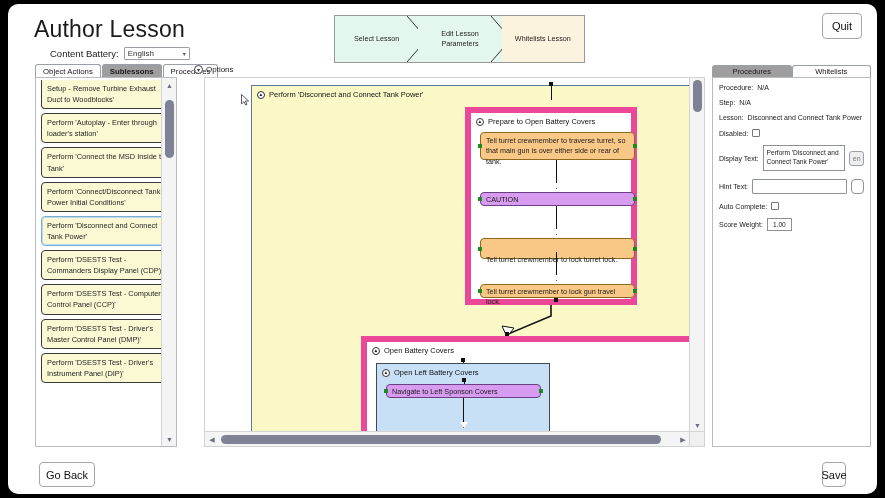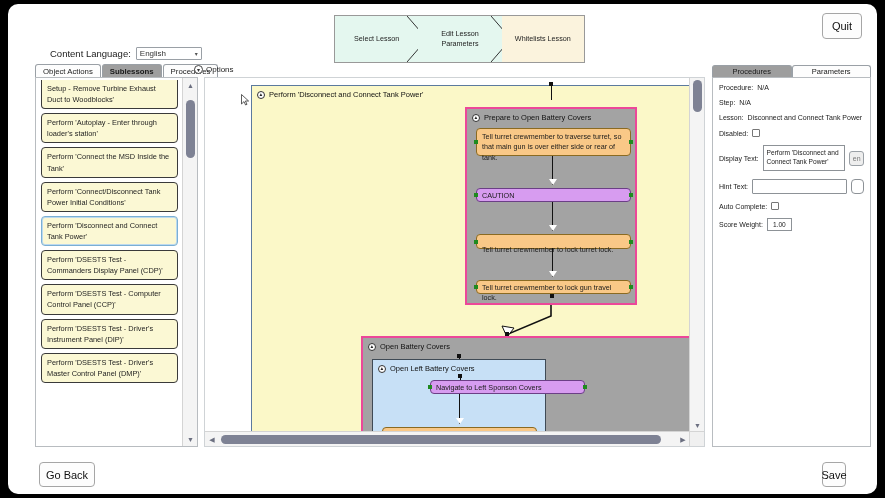--- a/index.html
+++ b/index.html
@@ -90,21 +90,21 @@
     width: 9px; height: 9px; border-radius: 50%;
     border: 1px solid #444; display: inline-flex;
     align-items: center; justify-content: center;
     font-size: 6px; line-height: 1; color: #333;
     background: #fff;
   }
 
   
   #left-panel {
     position: absolute; left: 27px; top: 73px;
-    width: 163px; height: 370px;
+    width: 142px; height: 370px;
     border: 1px solid #b8bcc0;
     background: #ffffff;
     overflow: hidden;
   }
   #left-list {
     position: absolute; left: 0; top: 0;
     width: 146px; height: 100%;
     padding: 2px 4px 0 5px;
     overflow: hidden;
   }
@@ -180,22 +180,22 @@
   .grp-ico {
     width: 8px; height: 8px; border-radius: 50%;
     border: 1px solid #333; background: #fff;
     display: inline-flex; align-items: center; justify-content: center;
     font-size: 5.5px; line-height: 1; color: #222; flex: none;
   }
 
   
   .blue-box {
     position: absolute;
-    background: #a3a3a3;
-    border: 2px solid #ec4899;
+    background: #ffffff;
+    border: 6px solid #ec4899;
   }
   #prep-box { left: 213px; top: 21px; width: 172px; height: 198px; }
   #open-cov-box { left: 109px; top: 250px; width: 345px; height: 230px; }
   #open-left-box { left: 9px; top: 21px; width: 174px; height: 205px;
                    background: #c7e0f6; border: 1px solid #3f4a55; position: absolute; }
 
   .node {
     position: absolute;
     border: 1px solid #8a6a22;
     border-radius: 4px;
@@ -325,23 +325,24 @@
   }
   #btn-goback { left: 31px; top: 458px; width: 56px; height: 25px; }
   #btn-save   { left: 814px; top: 458px; width: 24px; height: 25px; }
   #btn-quit   { left: 814px; top: 9px;  width: 40px; height: 26px; }
 </style>
 </head>
 <body>
 
 <div id="app">
 
+  <div id="title">Author Lesson</div>
 
   <div id="lang-row">
-    <span>Content Language:</span>
+    <span>Content Battery:</span>
     <span class="select-box">
       <span>English</span>
       <span class="caret">▾</span>
     </span>
   </div>
 
   <div id="workflow">
     <div class="wf-step s1">
       <span>Select Lesson</span>
       <span class="wf-sep" style="right:-11px;">
@@ -375,22 +376,22 @@
 
   <div id="left-panel">
     <div id="left-list">
       <div class="lesson-item first">Setup - Remove Turbine Exhaust Duct to Woodblocks'</div>
       <div class="lesson-item">Perform 'Autoplay - Enter through loader's station'</div>
       <div class="lesson-item">Perform 'Connect the MSD Inside the Tank'</div>
       <div class="lesson-item">Perform 'Connect/Disconnect Tank Power Initial Conditions'</div>
       <div class="lesson-item selected">Perform 'Disconnect and Connect Tank Power'</div>
       <div class="lesson-item">Perform 'DSESTS Test - Commanders Display Panel (CDP)'</div>
       <div class="lesson-item">Perform 'DSESTS Test - Computer Control Panel (CCP)'</div>
+      <div class="lesson-item">Perform 'DSESTS Test - Driver's Master Control Panel (DMP)'</div>
       <div class="lesson-item">Perform 'DSESTS Test - Driver's Instrument Panel (DIP)'</div>
-      <div class="lesson-item">Perform 'DSESTS Test - Driver's Master Control Panel (DMP)'</div>
 
     </div>
     <div class="vscroll">
       <div class="arrow up">▲</div>
       <div class="thumb" style="top:22px; height:58px;"></div>
       <div class="arrow down">▼</div>
     </div>
   </div>
 
   <div id="canvas-wrap">
@@ -426,21 +427,21 @@
 
           <div class="node purple" style="left:9px; top:79px; width:155px; height:14px; padding-top:2px;">
             <span class="handle l"></span>
             <span class="handle r"></span>
             <span>CAUTION</span>
           </div>
 
           <div class="conn-line" style="left:85px; top:93px; height:29px;"></div>
           <div class="arrow-tri" style="left:82px; top:116px;"></div>
 
-          <div class="node orange" style="left:9px; top:125px; width:155px; height:14px; padding-top:10px;">
+          <div class="node orange" style="left:9px; top:125px; width:155px; height:14px; padding-top:16px;">
             <span class="handle l"></span>
             <span class="handle r"></span>
             <span>Tell turret crewmember to lock turret lock.</span>
           </div>
 
           <div class="conn-line" style="left:85px; top:139px; height:29px;"></div>
           <div class="arrow-tri" style="left:82px; top:162px;"></div>
 
           <div class="node orange" style="left:9px; top:171px; width:155px; height:14px; padding-top:2px;">
             <span class="handle l"></span>
@@ -467,21 +468,21 @@
 
           <div id="open-left-box">
             <div class="grp-header">
               <span class="grp-ico">▴</span>
               <span>Open Left Battery Covers</span>
             </div>
 
             <div class="sq-dot" style="left:85px; top:14px;"></div>
             <div class="conn-line" style="left:87px; top:16px; height:5px;"></div>
 
-            <div class="node purple" style="left:9px; top:20px; width:155px; height:14px; padding-top:2px;margin-left:48px;">
+            <div class="node purple" style="left:9px; top:20px; width:155px; height:14px; padding-top:2px;">
               <span class="handle l"></span>
               <span class="handle r"></span>
               <span>Navigate to Left Sponson Covers</span>
             </div>
 
             <div class="conn-line" style="left:86px; top:34px; height:30px;"></div>
             <div class="arrow-tri" style="left:83px; top:58px;"></div>
 
             <div class="node orange" style="left:9px; top:67px; width:155px; height:28px;">
               
@@ -502,21 +503,21 @@
     <div id="canvas-hscroll" class="hscroll">
       <div class="arrow left">◀</div>
       <div class="thumb" style="left:16px; width:440px;"></div>
       <div class="arrow right">▶</div>
     </div>
     <div id="corner-box"></div>
   </div>
 
   <div id="right-tabs">
     <div class="rtab active">Procedures</div>
-    <div class="rtab">Parameters</div>
+    <div class="rtab">Whitelists</div>
   </div>
 
   <div id="right-panel">
     <div class="prop-row">
       <span class="prop-label">Procedure:</span>
       <span class="prop-val">N/A</span>
     </div>
     <div class="prop-row">
       <span class="prop-label">Step:</span>
       <span class="prop-val">N/A</span>

